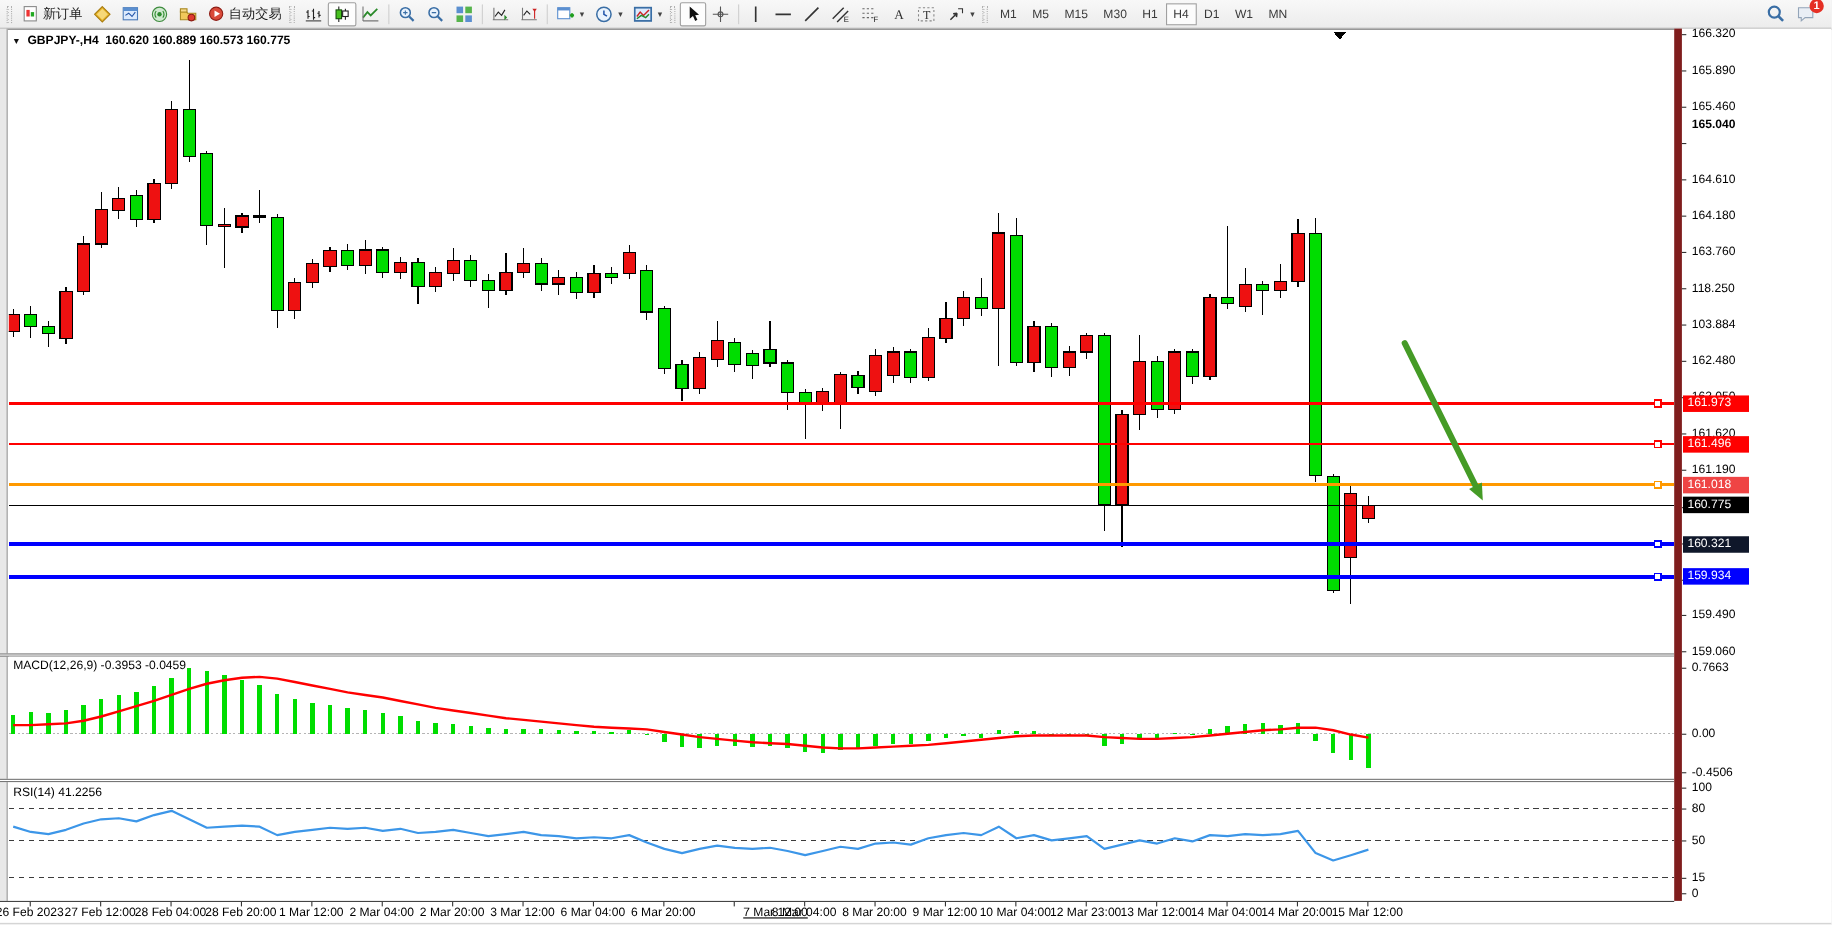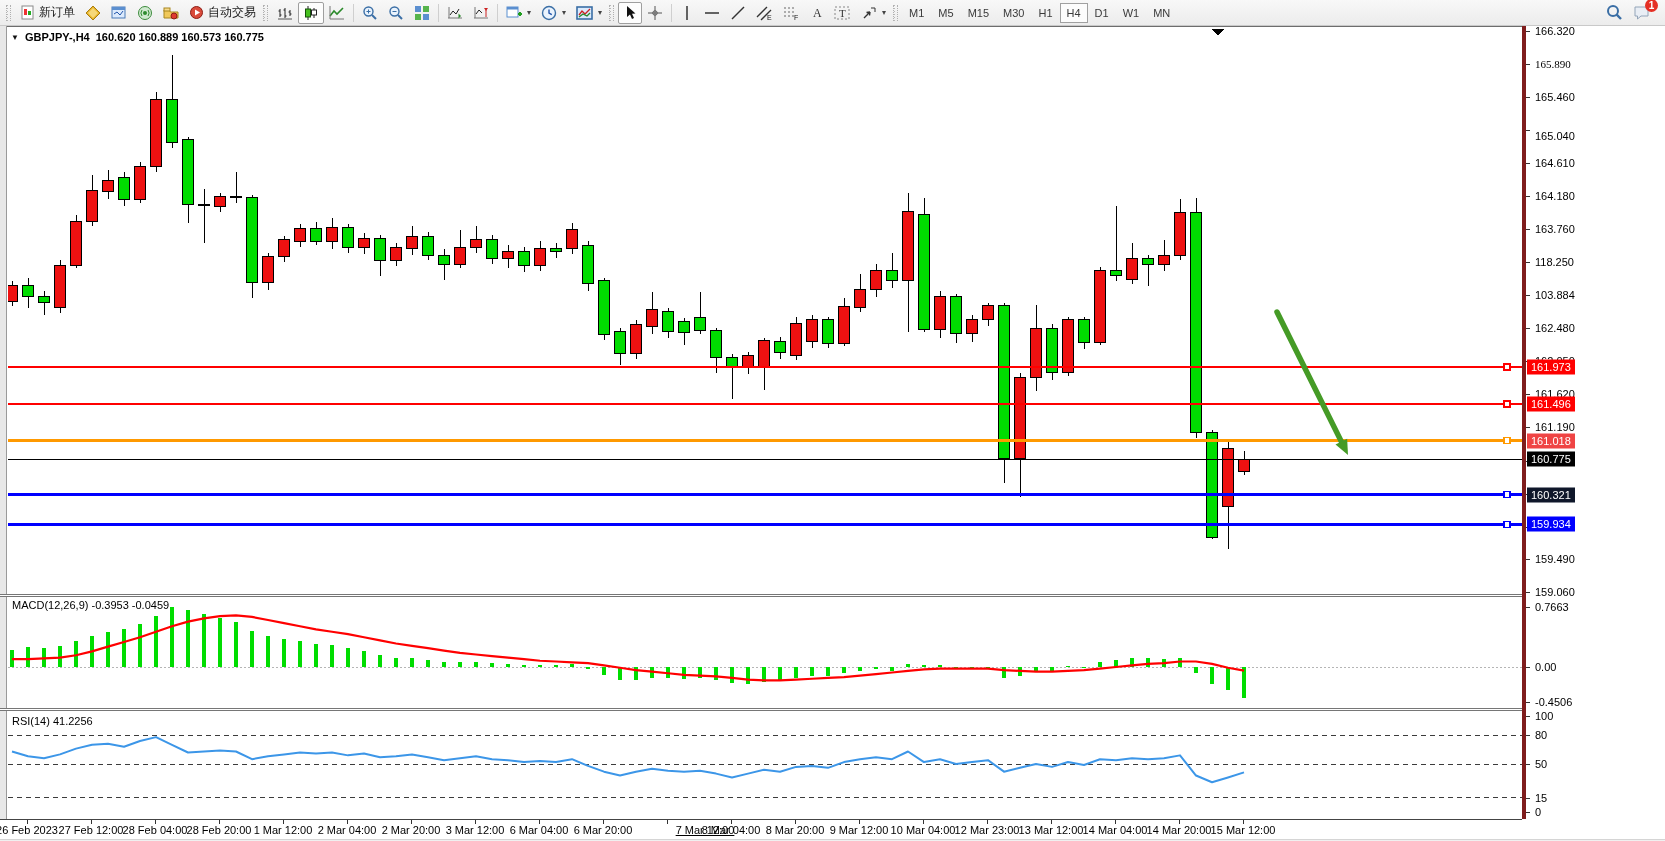--- a/index.html
+++ b/index.html
@@ -46,26 +46,26 @@
   #rsi-bottom { position:absolute; left:0; top:793px; width:1522px; height:1px; background:#444; }
 
   #chart-title { position:absolute; left:11px; top:5px; font-size:11px; font-weight:700;
                  color:#000; display:flex; align-items:center; gap:6px; }
   #chart-title .dd { font-size:8px; color:#111; }
   .ind-label { position:absolute; left:12px; font-size:11px; color:#000; }
   #macd-label { top:573px; } #rsi-label { top:689px; }
 
   
   #price-axis { position:absolute; left:1522px; top:0; width:143px; height:793px;
-                background:#fff; border-left:4px solid #7f1d1d; }
+                background:#fff; border-left:7px solid #7f1d1d; }
   .tickdash { position:absolute; left:0; width:4px; height:1px; background:#333; }
   .ticklabel { position:absolute; left:9px; transform:translateY(-50%);
                font-size:11px; color:#000; white-space:nowrap; }
   .pricetag { position:absolute; left:1px; transform:translateY(-50%); color:#fff;
-              font-size:11px; padding:1px 4px 1px 4px; line-height:13px; white-space:nowrap; }
+              font-size:11px; padding:1px 16px 1px 4px; line-height:13px; white-space:nowrap; }
   #time-axis { position:absolute; left:0; top:794px; width:1665px; height:19px; background:#fff; }
   .datetick { position:absolute; top:0; width:1px; height:4px; background:#333; }
   .datelabel { position:absolute; top:4px; transform:translateX(-50%); font-size:11px; color:#000; white-space:nowrap; }
   #bottom-strip { position:absolute; left:0; top:813px; width:1665px; height:3px; background:#f0f0f0; border-top:1px solid #d5d5d5;}
 </style>
 </head>
 <body>
 
 <div id="app">
 
@@ -797,25 +797,25 @@
       <span>GBPJPY-,H4</span>
       <span style="font-weight:600">160.620 160.889 160.573 160.775</span>
     </div>
     <div id="macd-label" class="ind-label">MACD(12,26,9) -0.3953 -0.0459</div>
     <div id="rsi-label" class="ind-label">RSI(14) 41.2256</div>
 
     <div id="price-axis">
         <div class="tickdash" style="top: 5px;"></div>
         <div class="ticklabel" style="top: 5px;">166.320</div>
         <div class="tickdash" style="top: 38.2261px;"></div>
-        <div class="ticklabel" style="top: 38.2261px; font-family: Liberation Serif, serif;">165.890</div>
+        <div class="ticklabel" style="top: 38.2261px;">165.890</div>
         <div class="tickdash" style="top: 71.4522px;"></div>
         <div class="ticklabel" style="top: 71.4522px;">165.460</div>
         <div class="tickdash" style="top: 103.906px;"></div>
-        <div class="ticklabel" style="top: 110px;">165.040</div>
+        <div class="ticklabel" style="top: 87px; font-weight: bold;">165.040</div>
         <div class="tickdash" style="top: 137.132px;"></div>
         <div class="ticklabel" style="top: 137.132px;">164.610</div>
         <div class="tickdash" style="top: 170.358px;"></div>
         <div class="ticklabel" style="top: 170.358px;">164.180</div>
         <div class="tickdash" style="top: 202.811px;"></div>
         <div class="ticklabel" style="top: 202.811px;">163.760</div>
         <div class="tickdash" style="top: 236.037px;"></div>
         <div class="ticklabel" style="top: 236.037px;">118.250</div>
         <div class="tickdash" style="top: 269.263px;"></div>
         <div class="ticklabel" style="top: 269.263px;">103.884</div>

